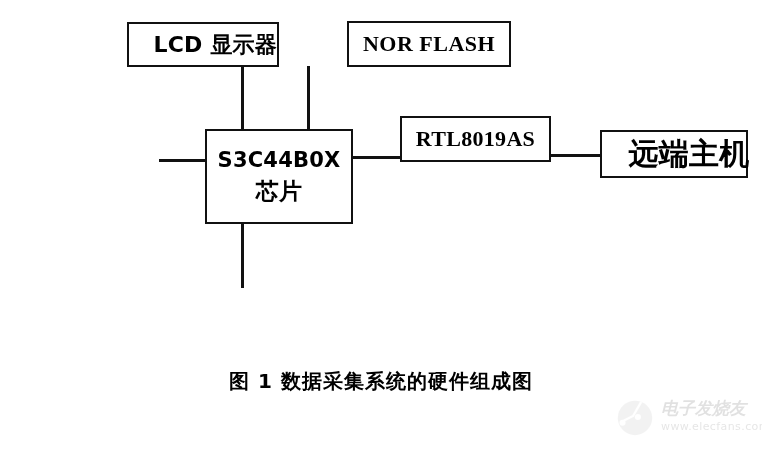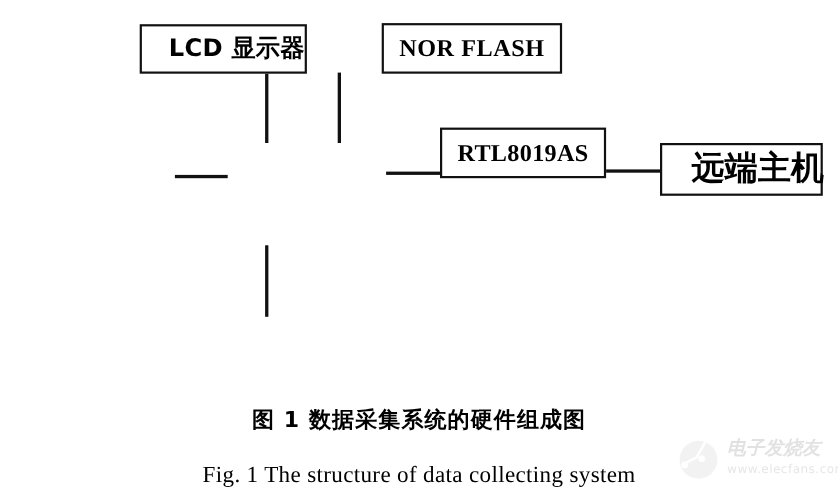--- a/index.html
+++ b/index.html
@@ -174,32 +174,35 @@
 
   <div class="node mixed" id="node-lcd">
     <span class="line l1">LCD 显示器</span>
   </div>
 
   <div class="node latin" id="node-nor">
     <span class="line l1">NOR FLASH</span>
   </div>
 
 
+  <div class="node mixed" id="node-soc">
+    <span class="line l1">S3C44B0X</span>
+    <span class="line l2">芯片</span>
+  </div>
 
   <div class="node latin" id="node-rtl">
     <span class="line l1">RTL8019AS</span>
   </div>
 
   <div class="node cjk" id="node-remote">
     <span class="line l1">远端主机</span>
   </div>
 
 
   <div class="caption" id="caption-cn">图 1    数据采集系统的硬件组成图</div>
-  <div class="caption" id="caption-en">Fig.  1    The structure of  data collecting system</div>
 
   <div id="watermark">
     <svg class="wm-mark" viewBox="0 0 48 48">
       <circle cx="24" cy="26" r="18" fill="#c9c9c9"></circle>
       <path d="M10 30 L22 24 L30 10" stroke="#ffffff" stroke-width="2.4" fill="none" stroke-linecap="round"></path>
       <circle cx="11" cy="31" r="3.2" fill="#ffffff"></circle>
       <circle cx="27" cy="25" r="3.2" fill="#ffffff"></circle>
     </svg>
     <div class="wm-text">
       <span class="wm-cn">电子发烧友</span>

